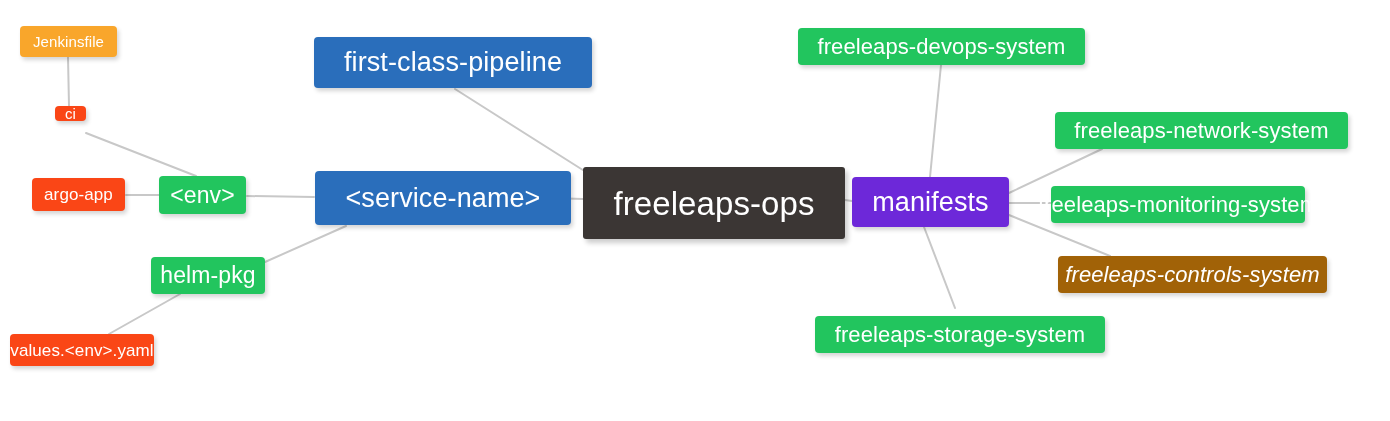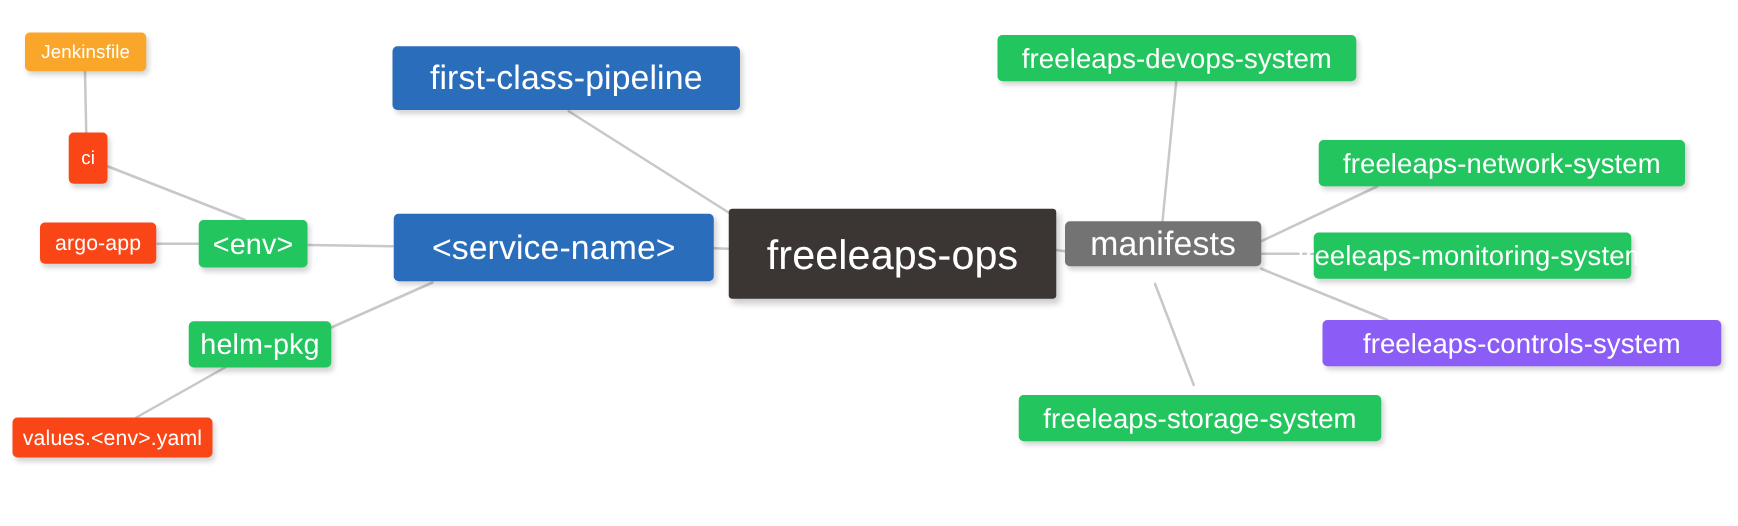--- a/index.html
+++ b/index.html
@@ -64,26 +64,26 @@
       <line x1="930" y1="177" x2="941" y2="65" stroke="#c8c8c8" stroke-width="2" stroke-linecap="round"></line>
       <line x1="1009" y1="193" x2="1102" y2="149" stroke="#c8c8c8" stroke-width="2" stroke-linecap="round"></line>
       <line x1="1009" y1="203" x2="1051" y2="203" stroke="#c8c8c8" stroke-width="2" stroke-linecap="round"></line>
       <line x1="1009" y1="215" x2="1110" y2="256" stroke="#c8c8c8" stroke-width="2" stroke-linecap="round"></line>
       <line x1="924" y1="227" x2="955" y2="308" stroke="#c8c8c8" stroke-width="2" stroke-linecap="round"></line>
     </svg>
   <div id="nodes">
       <div class="node root" style="left: 583px; top: 167px; width: 262px; height: 72px; background: rgb(59, 54, 52); color: rgb(255, 255, 255); font-size: 33px;">freeleaps-ops</div>
       <div class="node" style="left: 315px; top: 171px; width: 256px; height: 54px; background: rgb(42, 110, 187); color: rgb(255, 255, 255); font-size: 27px;">&lt;service-name&gt;</div>
       <div class="node" style="left: 314px; top: 37px; width: 278px; height: 51px; background: rgb(42, 110, 187); color: rgb(255, 255, 255); font-size: 27px;">first-class-pipeline</div>
-      <div class="node" style="left: 852px; top: 177px; width: 157px; height: 36px; background: #737373; color: rgb(255, 255, 255); font-size: 27px;">manifests</div>
+      <div class="node" style="left: 852px; top: 177px; width: 157px; height: 50px; background: #6d28d9; color: rgb(255, 255, 255); font-size: 27px;">manifests</div>
       <div class="node" style="left: 159px; top: 176px; width: 87px; height: 38px; background: rgb(34, 197, 94); color: rgb(255, 255, 255); font-size: 23px;">&lt;env&gt;</div>
       <div class="node" style="left: 151px; top: 257px; width: 114px; height: 37px; background: rgb(34, 197, 94); color: rgb(255, 255, 255); font-size: 23px;">helm-pkg</div>
       <div class="node" style="left: 20px; top: 26px; width: 97px; height: 31px; background: rgb(249, 166, 43); color: rgb(255, 255, 255); font-size: 15px;">Jenkinsfile</div>
-      <div class="node" style="left: 55px; top: 106px; width: 31px; height: 41px; background: rgb(250, 70, 22); color: rgb(255, 255, 255); font-size: 15px;">ci</div>
+      <div class="node" style="left: 55px; top: 106px; width: 31px; height: 15px; background: rgb(250, 70, 22); color: rgb(255, 255, 255); font-size: 15px;">ci</div>
       <div class="node" style="left: 32px; top: 178px; width: 93px; height: 33px; background: rgb(250, 70, 22); color: rgb(255, 255, 255); font-size: 17px;">argo-app</div>
-      <div class="node" style="left: 10px; top: 334px; width: 160px; height: 32px; background: rgb(250, 70, 22); color: rgb(255, 255, 255); font-size: 17px;">values.&lt;env&gt;.yaml</div>
+      <div class="node" style="left: 10px; top: 334px; width: 144px; height: 32px; background: rgb(250, 70, 22); color: rgb(255, 255, 255); font-size: 17px;">values.&lt;env&gt;.yaml</div>
       <div class="node" style="left: 798px; top: 28px; width: 287px; height: 37px; background: rgb(34, 197, 94); color: rgb(255, 255, 255); font-size: 22px;">freeleaps-devops-system</div>
       <div class="node" style="left: 1055px; top: 112px; width: 293px; height: 37px; background: rgb(34, 197, 94); color: rgb(255, 255, 255); font-size: 22px;">freeleaps-network-system</div>
       <div class="node" style="left: 1051px; top: 186px; width: 254px; height: 37px; background: rgb(34, 197, 94); color: rgb(255, 255, 255); font-size: 22px;">freeleaps-monitoring-system</div>
-      <div class="node" style="left: 1058px; top: 256px; width: 319px; height: 37px; background: #8b5cf6; color: rgb(255, 255, 255); font-size: 22px;">freeleaps-controls-system</div>
+      <div class="node" style="left: 1058px; top: 256px; width: 269px; height: 37px; background: #a16207; color: rgb(255, 255, 255); font-size: 22px; font-style: italic;">freeleaps-controls-system</div>
       <div class="node" style="left: 815px; top: 316px; width: 290px; height: 37px; background: rgb(34, 197, 94); color: rgb(255, 255, 255); font-size: 22px;">freeleaps-storage-system</div>
     </div>
 </div>
 
 </body></html>

